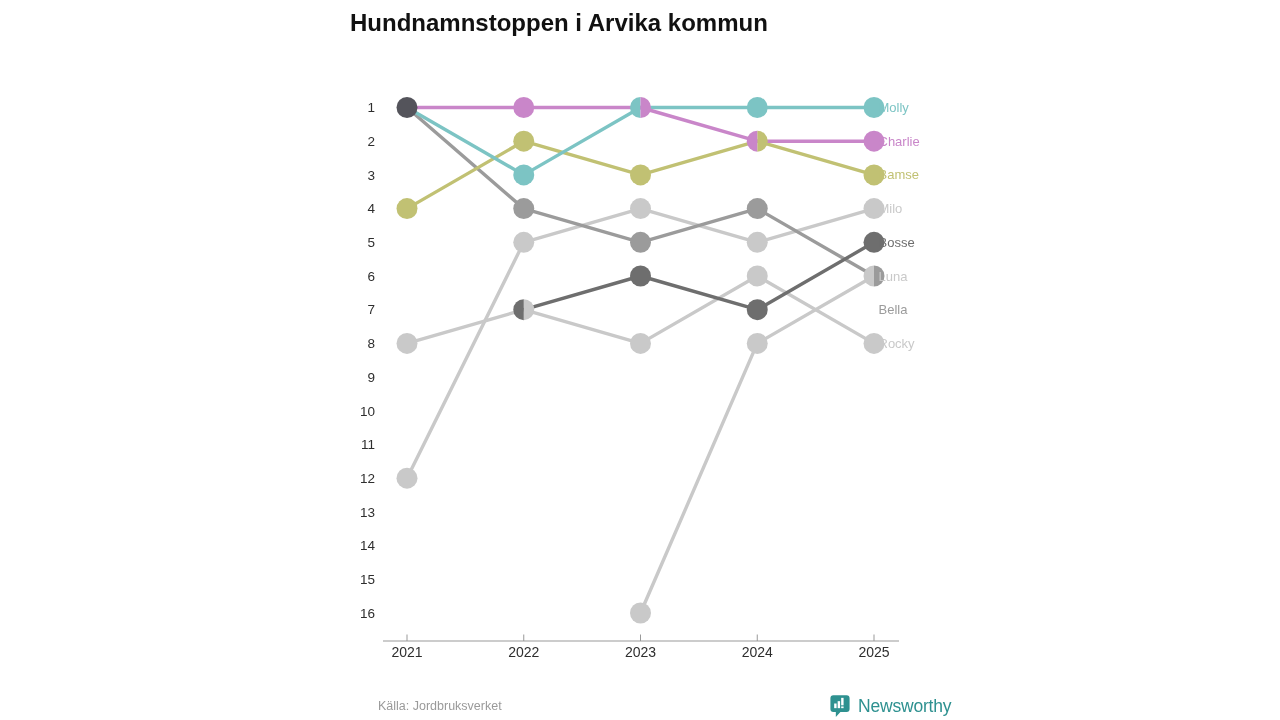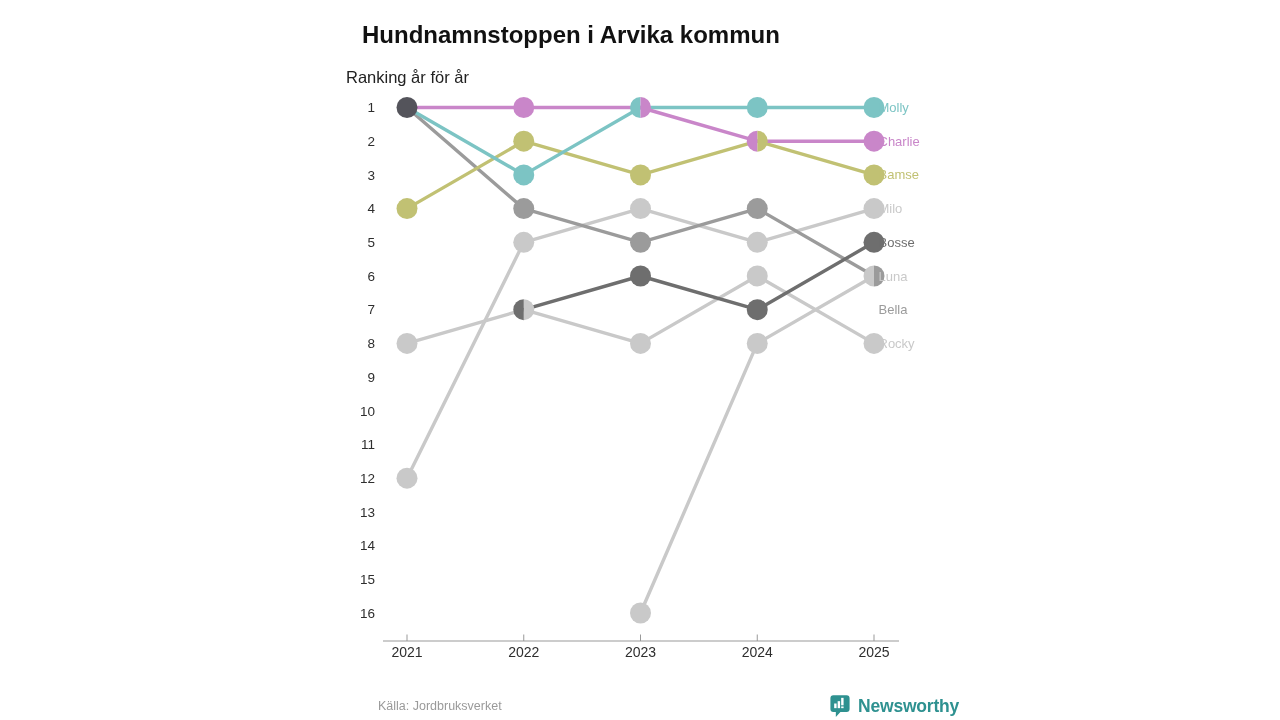--- a/index.html
+++ b/index.html
@@ -1,36 +1,35 @@
 <!DOCTYPE html>
 <html><head>
 <meta charset="utf-8">
 <style>
   html,body{margin:0;padding:0;background:#ffffff;}
   #page{position:relative;width:1280px;height:720px;background:#ffffff;overflow:hidden;
         font-family:"Liberation Sans", sans-serif;}
   #chart-header{position:absolute;left:346px;top:4px;}
-  #chart-title{font-size:24px;font-weight:bold;color:#111111;line-height:30px;margin:16px;}
+  #chart-title{font-size:24px;font-weight:bold;color:#111111;line-height:30px;margin:4px;}
   #chart-subtitle{font-size:16.5px;font-weight:normal;color:#222222;line-height:22px;margin:14px 0 0 0;}
   #bump-svg{position:absolute;left:0;top:0;}
   .ytick{font-size:13.5px;fill:#2e2e2e;}
   .xtick{font-size:14px;fill:#2e2e2e;}
   .series-label{font-size:13px;}
   #chart-footer-source{position:absolute;left:346px;top:699px;font-size:12.5px;color:#9a9a9a;margin-left:32px;}
   #brand{position:absolute;left:829px;top:694px;display:flex;align-items:center;gap:7px;}
-  #brand-name{font-size:17.5px;font-weight:700;letter-spacing:-0.2px;}
+  #brand-name{font-size:17.5px;font-weight:400;letter-spacing:-0.2px;}
 </style>
 </head>
 <body>
 
 <div id="page">
 
   <div id="chart-header">
     <h1 id="chart-title">Hundnamnstoppen i Arvika kommun</h1>
-    <div id="chart-subtitle">Ranking år för år</div>
   </div>
 
   <svg id="bump-svg" width="1280" height="720">
       <text x="375" y="107.5" text-anchor="end" dy="0.35em" class="ytick">1</text>
       <text x="375" y="141.2" text-anchor="end" dy="0.35em" class="ytick">2</text>
       <text x="375" y="174.9" text-anchor="end" dy="0.35em" class="ytick">3</text>
       <text x="375" y="208.60000000000002" text-anchor="end" dy="0.35em" class="ytick">4</text>
       <text x="375" y="242.3" text-anchor="end" dy="0.35em" class="ytick">5</text>
       <text x="375" y="276" text-anchor="end" dy="0.35em" class="ytick">6</text>
       <text x="375" y="309.70000000000005" text-anchor="end" dy="0.35em" class="ytick">7</text>

